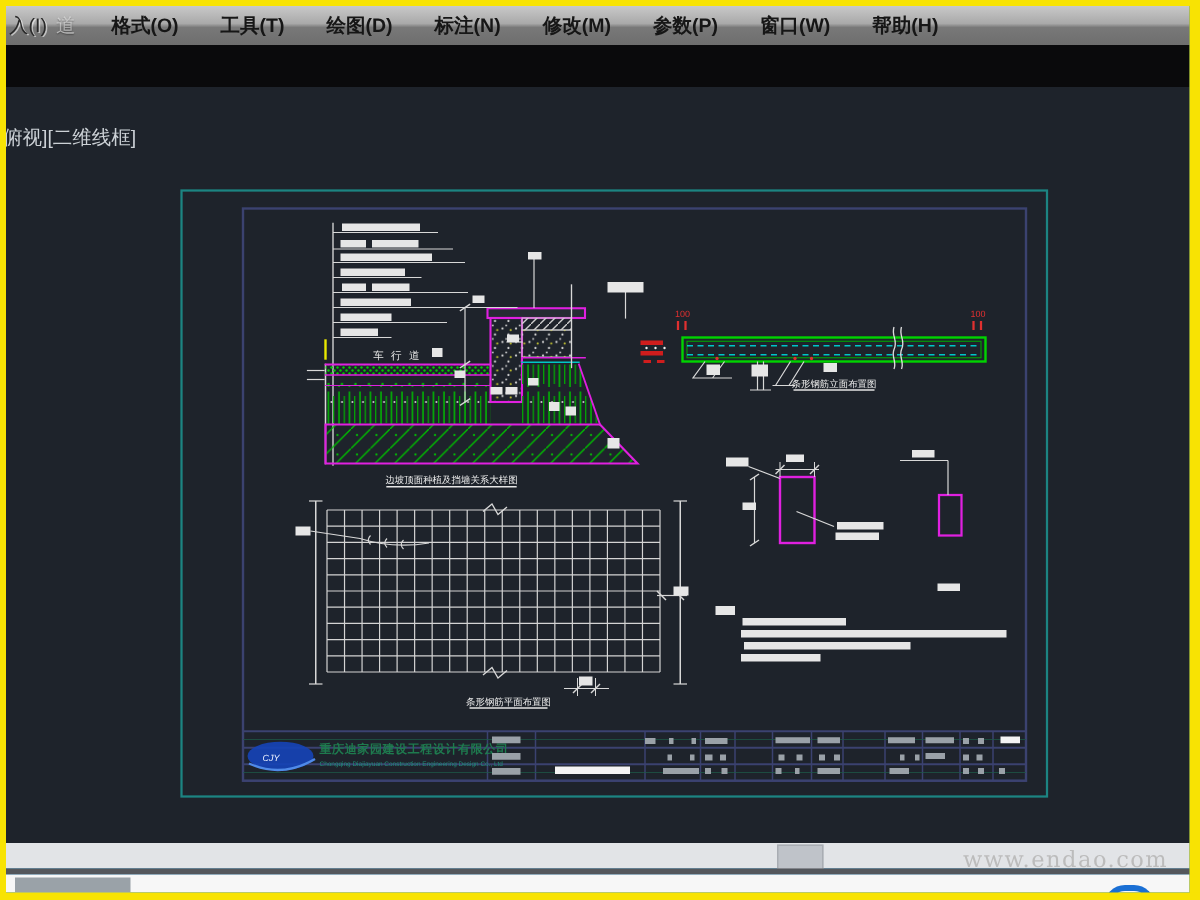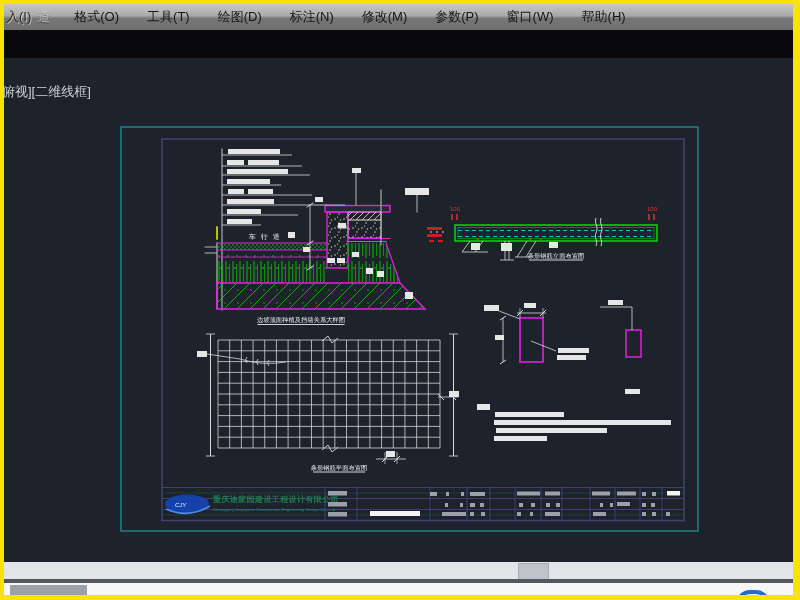--- a/index.html
+++ b/index.html
@@ -10,21 +10,21 @@
   .yb.top{left:0;top:0;width:800px;height:4px;}
   .yb.left{left:0;top:0;width:4px;height:600px;}
   .yb.right{right:0;top:0;width:7px;height:600px;}
   .yb.bottom{left:0;bottom:0;width:800px;height:5px;}
   
   .menubar{position:absolute;left:4px;top:4px;right:7px;height:26px;z-index:5;
            background:linear-gradient(#c9c9c9,#a9a9a9 45%,#787878 55%,#6e6e6e);
            display:flex;align-items:center;color:#161616;font-size:13px;}
   .menubar .frag{padding:0 4px 0 2px;color:#2a2a2a;text-shadow:1px 1px 0 rgba(255,255,255,.55);}
   .menubar .ghost{padding:0 10px 0 2px;color:rgba(245,245,245,.55);text-shadow:0 1px 1px rgba(0,0,0,.4);}
-  .menu-item{padding:0 14px;cursor:default;white-space:nowrap;}
+  .menu-item{padding:0 14px;cursor:default;white-space:nowrap;font-weight:bold;}
   
   .voidbar{position:absolute;left:4px;top:30px;right:7px;height:28px;background:#0a0a0c;z-index:2;}
   .canvas{position:absolute;left:4px;top:58px;right:7px;height:504px;background:#1e232b;z-index:2;}
   .vp-label{position:absolute;left:2px;top:66px;z-index:6;color:#ccd1d6;font-size:13px;margin-top:17px;}
   svg.cad{position:absolute;left:0;top:0;z-index:10;pointer-events:none;}
   
   .hscroll{position:absolute;left:4px;top:562px;right:7px;height:17px;background:#e2e4e7;z-index:20;}
   .hthumb{position:absolute;left:514px;top:1px;width:29px;height:15px;background:#bfc3c9;border:1px solid #a9adb3;}
   .botline{position:absolute;left:4px;top:579px;right:7px;height:4px;background:#54575c;z-index:20;}
   .cmdbar{position:absolute;left:4px;top:583px;right:7px;height:12px;background:#f7f7f7;z-index:20;}
@@ -357,19 +357,20 @@
       </g>
   </svg>
 
   <div class="hscroll">
     <div class="hthumb"></div>
   </div>
   <div class="botline"></div>
   <div class="cmdbar">
     <div class="graychip"></div>
   </div>
+  <div class="watermark">www.endao.com</div>
   <div class="bluearc"></div>
 
   <div class="yb top"></div>
   <div class="yb left"></div>
   <div class="yb right"></div>
   <div class="yb bottom"></div>
 </div>
 
 </body></html>

